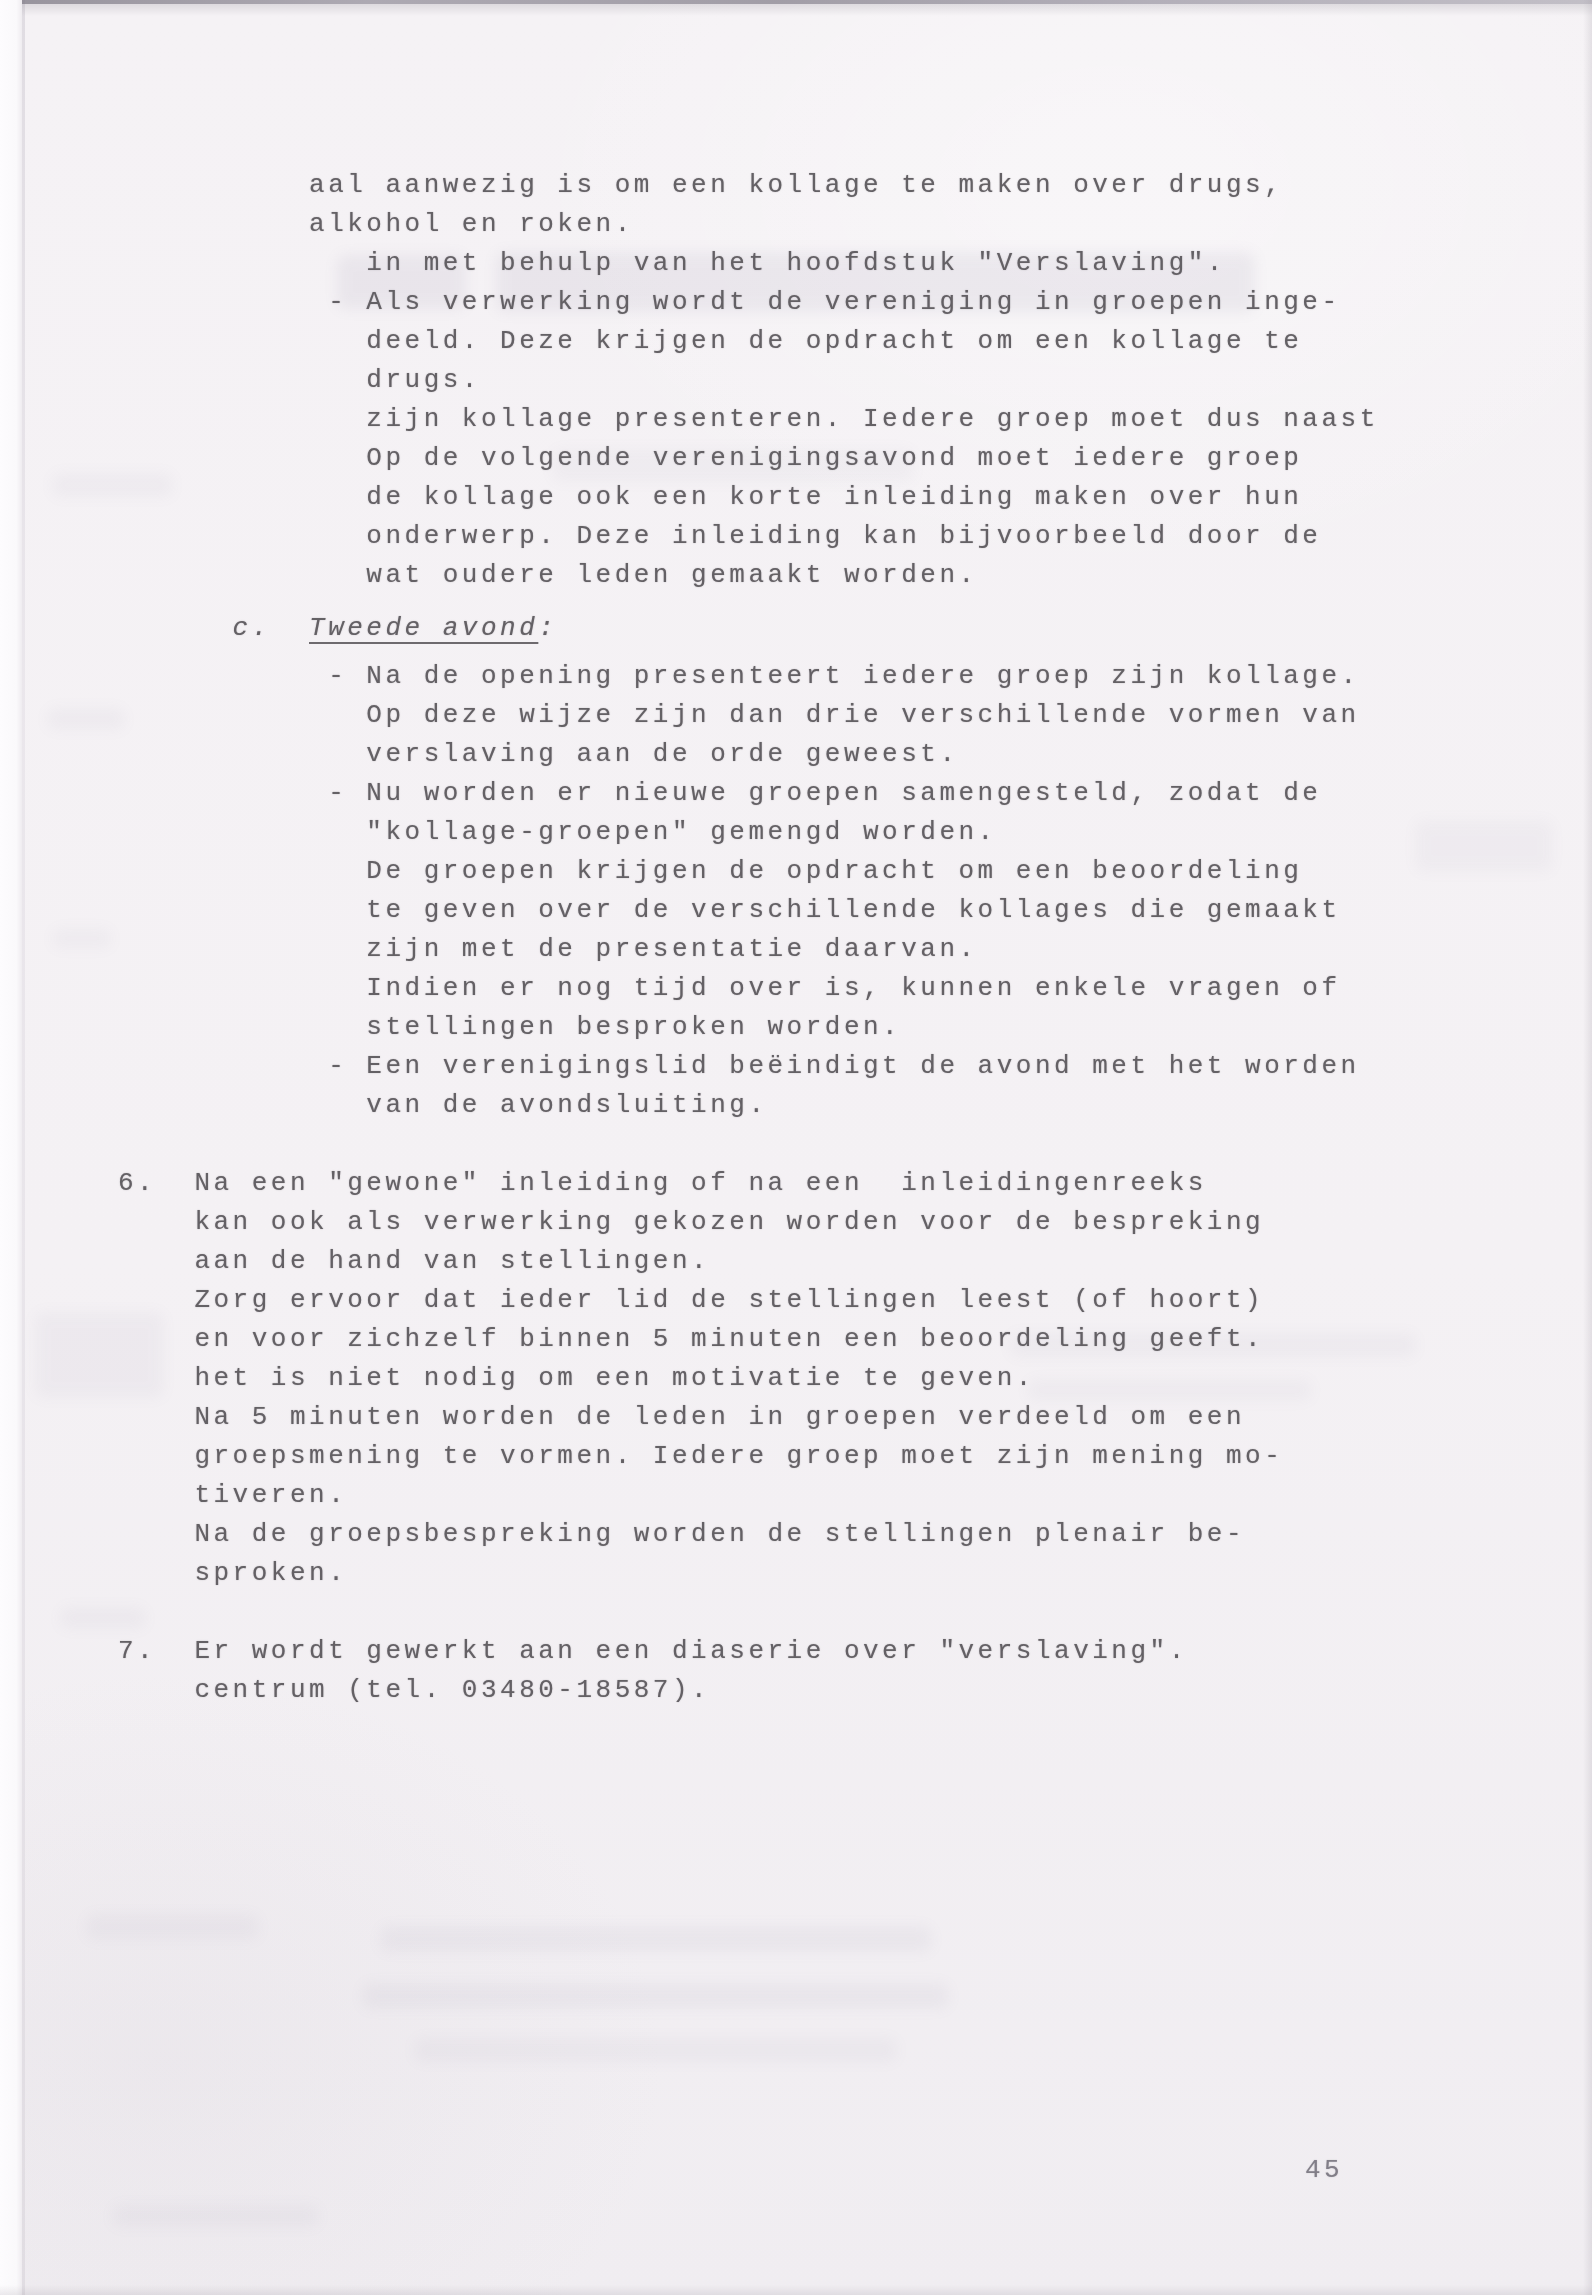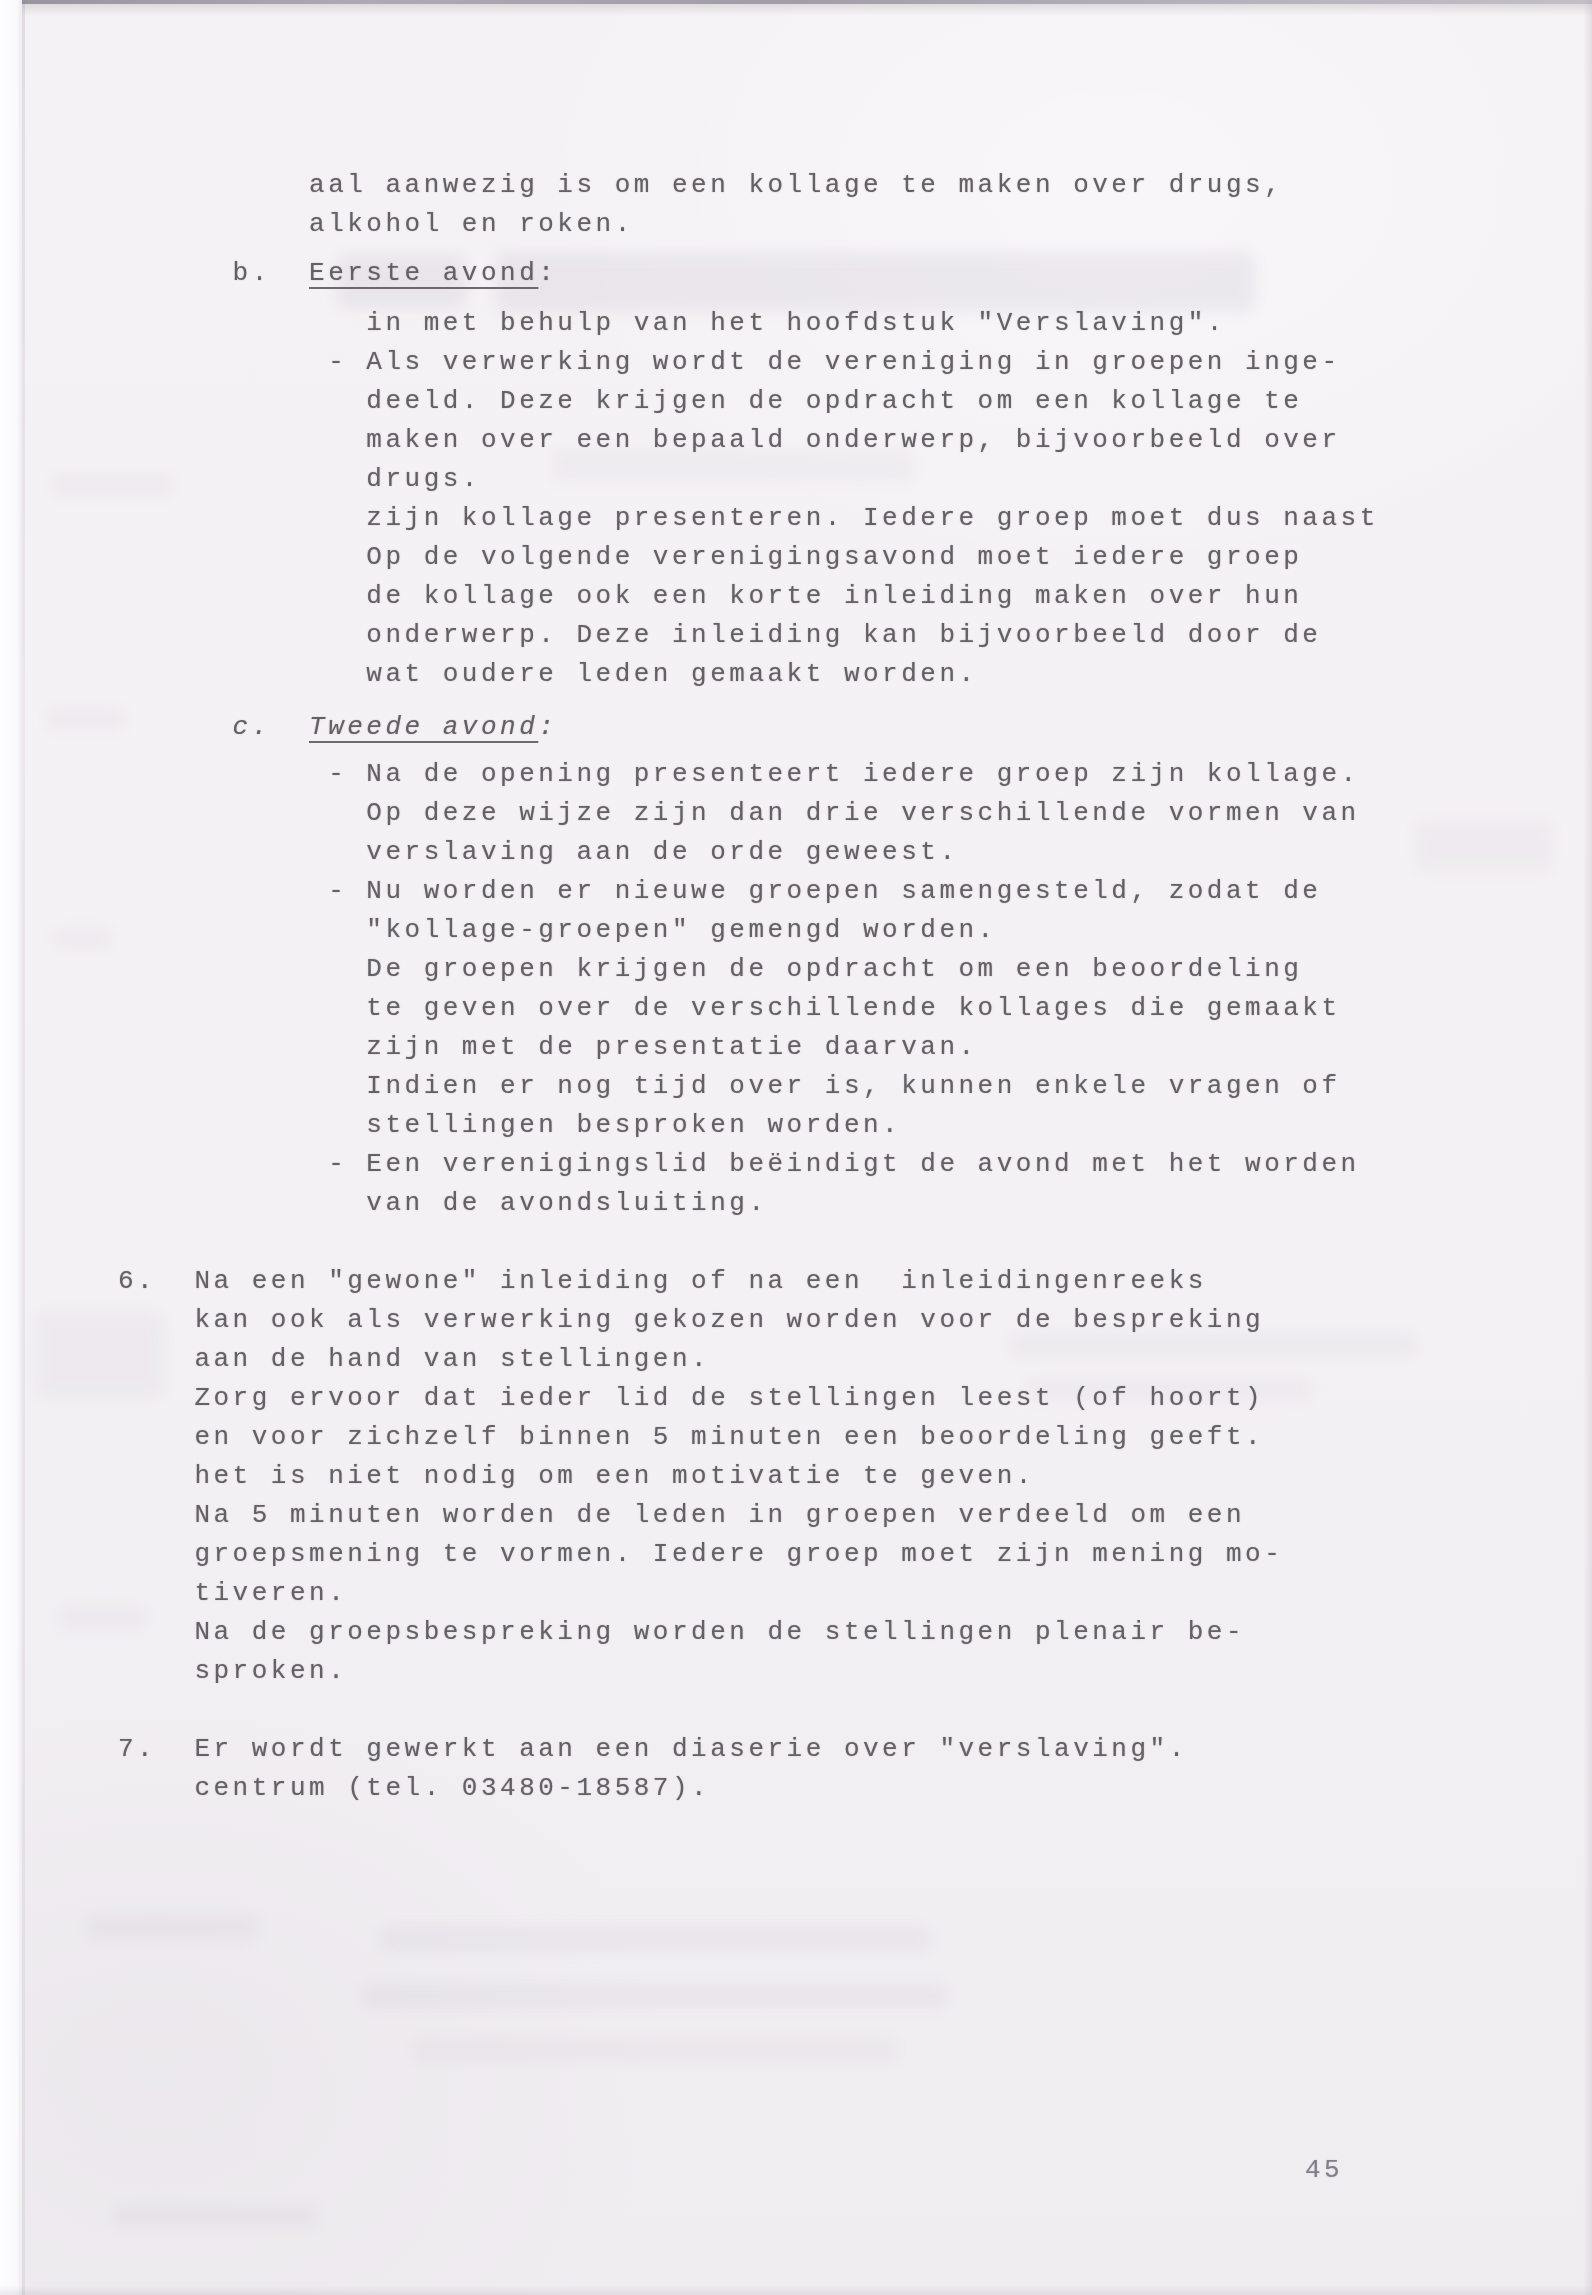--- a/index.html
+++ b/index.html
@@ -106,25 +106,23 @@
   <div class="scan-left"></div>
   <div class="scan-left-seam"></div>
   <div class="scan-top"></div>
   <div class="scan-top-fade"></div>
   <div class="scan-right"></div>
   <div class="scan-bottom"></div>
 
   <div class="typewriter">
       <div class="tl"><span>          aal aanwezig is om een kollage te maken over drugs,</span></div>
       <div class="tl"><span>          alkohol en roken.</span></div>
-      <div class="tl hd-b"><span>      b.  </span><span class="ul">Eerste avond</span><span>:</span></div>
       <div class="tl"><span>             in met behulp van het hoofdstuk "Verslaving".</span></div>
       <div class="tl"><span>           - Als verwerking wordt de vereniging in groepen inge-</span></div>
       <div class="tl"><span>             deeld. Deze krijgen de opdracht om een kollage te</span></div>
-      <div class="tl"><span>             maken over een bepaald onderwerp, bijvoorbeeld over</span></div>
       <div class="tl"><span>             drugs.</span></div>
       <div class="tl"><span>             zijn kollage presenteren. Iedere groep moet dus naast</span></div>
       <div class="tl"><span>             Op de volgende verenigingsavond moet iedere groep</span></div>
       <div class="tl"><span>             de kollage ook een korte inleiding maken over hun</span></div>
       <div class="tl"><span>             onderwerp. Deze inleiding kan bijvoorbeeld door de</span></div>
       <div class="tl"><span>             wat oudere leden gemaakt worden.</span></div>
       <div class="tl hd-c"><span>      c.  </span><span class="ul">Tweede avond</span><span>:</span></div>
       <div class="tl"><span>           - Na de opening presenteert iedere groep zijn kollage.</span></div>
       <div class="tl"><span>             Op deze wijze zijn dan drie verschillende vormen van</span></div>
       <div class="tl"><span>             verslaving aan de orde geweest.</span></div>

